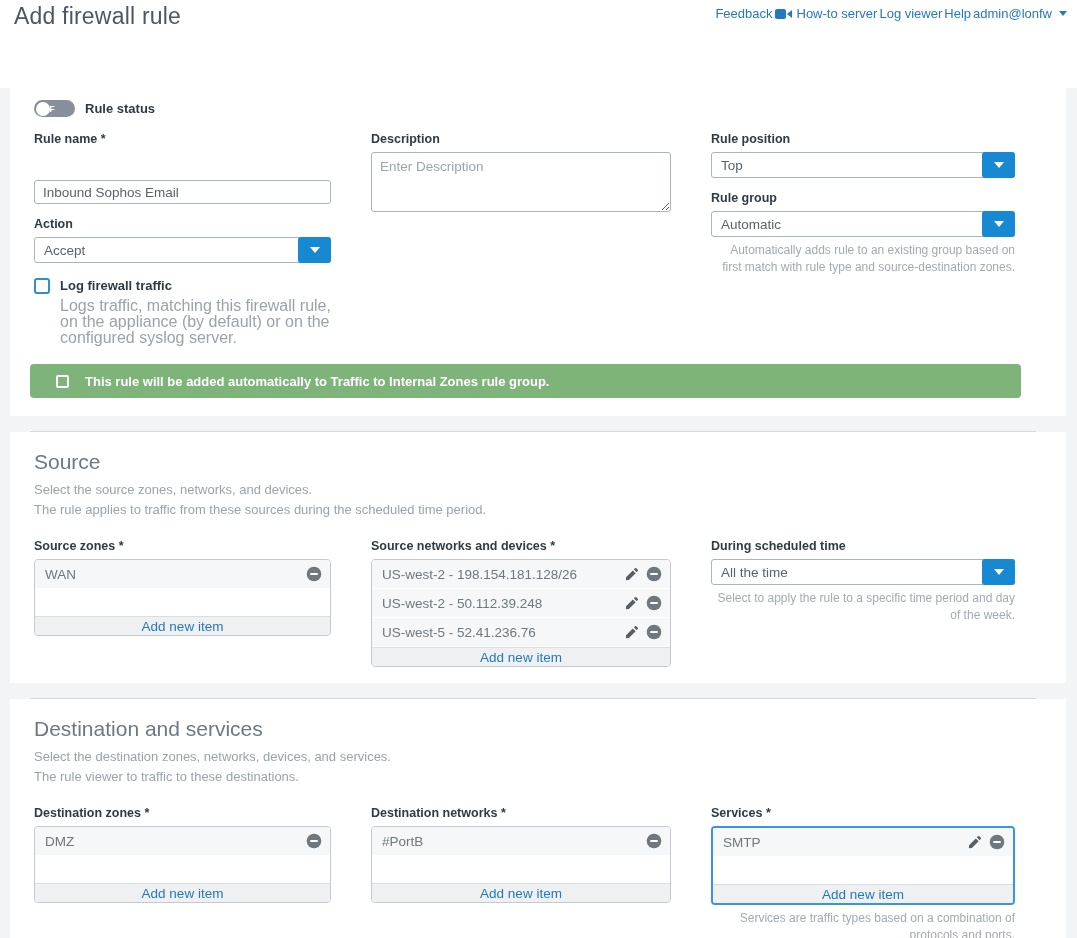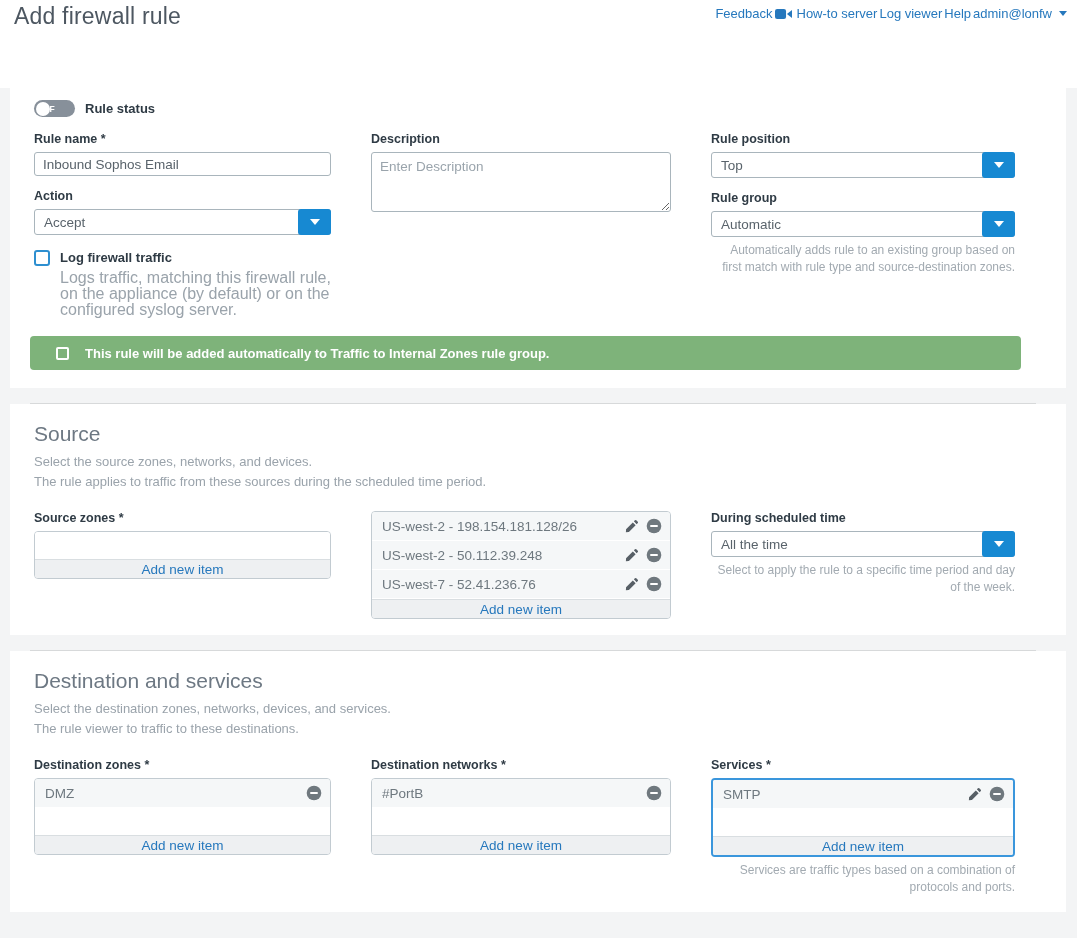--- a/index.html
+++ b/index.html
@@ -25,21 +25,21 @@
   hr.rule{border:none;border-top:1px solid #d7d9da;margin:0 41px 0 30px;}
   
   .panel-form{padding:12px 0 18px 0;}
   .toggle-row{display:flex;align-items:center;gap:10px;margin:0 0 15px 24px;}
   .toggle{width:41px;height:17px;border-radius:9px;background:#87909a;position:relative;cursor:pointer;flex:none;}
   .toggle-knob{position:absolute;left:1.5px;top:1.5px;width:14px;height:14px;background:#fff;border-radius:50%;}
   .toggle-state{position:absolute;right:20px;top:4px;font-size:8.5px;font-weight:bold;color:#fff;letter-spacing:.4px;}
   .bold-label{font-size:13px;font-weight:bold;color:#2e3a44;}
   .grid3{display:grid;grid-template-columns:297px 300px 304px;column-gap:40px;padding-left:24px;align-items:start;}
   .field-label{font-size:12.5px;font-weight:bold;color:#2f3b45;margin-bottom:6px;}
-  .text-input{width:100%;height:24px;border:1px solid #a9b5bc;border-radius:3px;font:13.5px "Liberation Sans",sans-serif;color:#59636b;padding:0 8px;background:#fff;}
+  .text-input{width:100%;height:24px;border:1px solid #a9b5bc;border-radius:3px;font:13.5px "Liberation Sans",sans-serif;color:#59636b;padding:0 8px;background:#fff;margin-top:28px;}
   .textarea{width:100%;height:60px;border:1px solid #a9b5bc;border-radius:3px;font:13.5px "Liberation Sans",sans-serif;color:#59636b;padding:6px 8px;resize:both;}
   ::placeholder{color:#9aa4ac;opacity:1;}
   .select{position:relative;height:26px;border:1px solid #a9b5bc;border-radius:3px;background:#fff;display:flex;align-items:center;padding:0 42px 0 9px;font-size:13.5px;color:#59636b;cursor:pointer;}
   .dd-btn{position:absolute;right:-1px;top:-1px;bottom:-1px;width:33px;background:var(--button-blue);border-radius:3px;display:flex;align-items:center;justify-content:center;}
   .dd-caret{width:0;height:0;border-left:5px solid transparent;border-right:5px solid transparent;border-top:6px solid #fff;} .mt13{margin-top:13px;}
   .chk-row{display:flex;gap:10px;margin-top:15px;}
   .checkbox{width:16px;height:16px;border:2px solid #2e8fd0;border-radius:3px;background:#fff;flex:none;cursor:pointer;}
   .chk-help{font-size:16px;font-weight:normal;color:#9aa3ab;line-height:16px;margin-top:5px;}
   .help-right{font-size:12px;color:#a2aab1;text-align:right;margin-top:5px;line-height:17px;}
   .banner{margin:18px 45px 0 20px;height:34px;background:var(--banner-green);border-radius:4px;display:flex;align-items:center;color:#fff;}
@@ -156,26 +156,40 @@
 <section class="panel section">
   <h2 class="section-title">Source</h2>
   <div class="section-sub">Select the source zones, networks, and devices.</div>
   <div class="section-sub">The rule applies to traffic from these sources during the scheduled time period.</div>
 
   <div class="grid3">
 
     <div>
       <div class="field-label">Source zones *</div>
       <div class="listbox">
+        <div>
+            <div class="li-row">
+              <span class="li-text">WAN</span>
+              <span class="li-icons">
+                <span class="row-icon">
+                  <svg width="16" height="16" viewBox="0 0 16 16">
+                    <circle cx="8" cy="8" r="7.3" fill="#6f787e"></circle>
+                    <rect x="4" y="6.9" width="8" height="2.2" rx="1.1" fill="#fff"></rect>
+                  </svg>
+                </span>
+              </span>
+            </div>
+          </div>
         <div class="li-filler"></div>
         <div class="listbox-footer">Add new item</div>
       </div>
     </div>
 
     <div>
+      <div class="field-label">Source networks and devices *</div>
       <div class="listbox">
         <div>
             <div class="li-row">
               <span class="li-text">US-west-2 - 198.154.181.128/26</span>
               <span class="li-icons">
                 <span class="row-icon">
                   <svg width="15" height="15" viewBox="0 0 16 16">
                     <path fill="#575f66" d="M11.7 1.3a1 1 0 0 1 1.4 0l1.6 1.6a1 1 0 0 1 0 1.4l-1.2 1.2-3-3zM9.4 3.6l3 3L5.2 13.8 2 14l.2-3.2z"></path>
                   </svg>
                 </span>
@@ -197,21 +211,21 @@
                 </span>
                 <span class="row-icon">
                   <svg width="16" height="16" viewBox="0 0 16 16">
                     <circle cx="8" cy="8" r="7.3" fill="#6f787e"></circle>
                     <rect x="4" y="6.9" width="8" height="2.2" rx="1.1" fill="#fff"></rect>
                   </svg>
                 </span>
               </span>
             </div>
             <div class="li-row">
-              <span class="li-text">US-west-7 - 52.41.236.76</span>
+              <span class="li-text">US-west-5 - 52.41.236.76</span>
               <span class="li-icons">
                 <span class="row-icon">
                   <svg width="15" height="15" viewBox="0 0 16 16">
                     <path fill="#575f66" d="M11.7 1.3a1 1 0 0 1 1.4 0l1.6 1.6a1 1 0 0 1 0 1.4l-1.2 1.2-3-3zM9.4 3.6l3 3L5.2 13.8 2 14l.2-3.2z"></path>
                   </svg>
                 </span>
                 <span class="row-icon">
                   <svg width="16" height="16" viewBox="0 0 16 16">
                     <circle cx="8" cy="8" r="7.3" fill="#6f787e"></circle>
                     <rect x="4" y="6.9" width="8" height="2.2" rx="1.1" fill="#fff"></rect>

